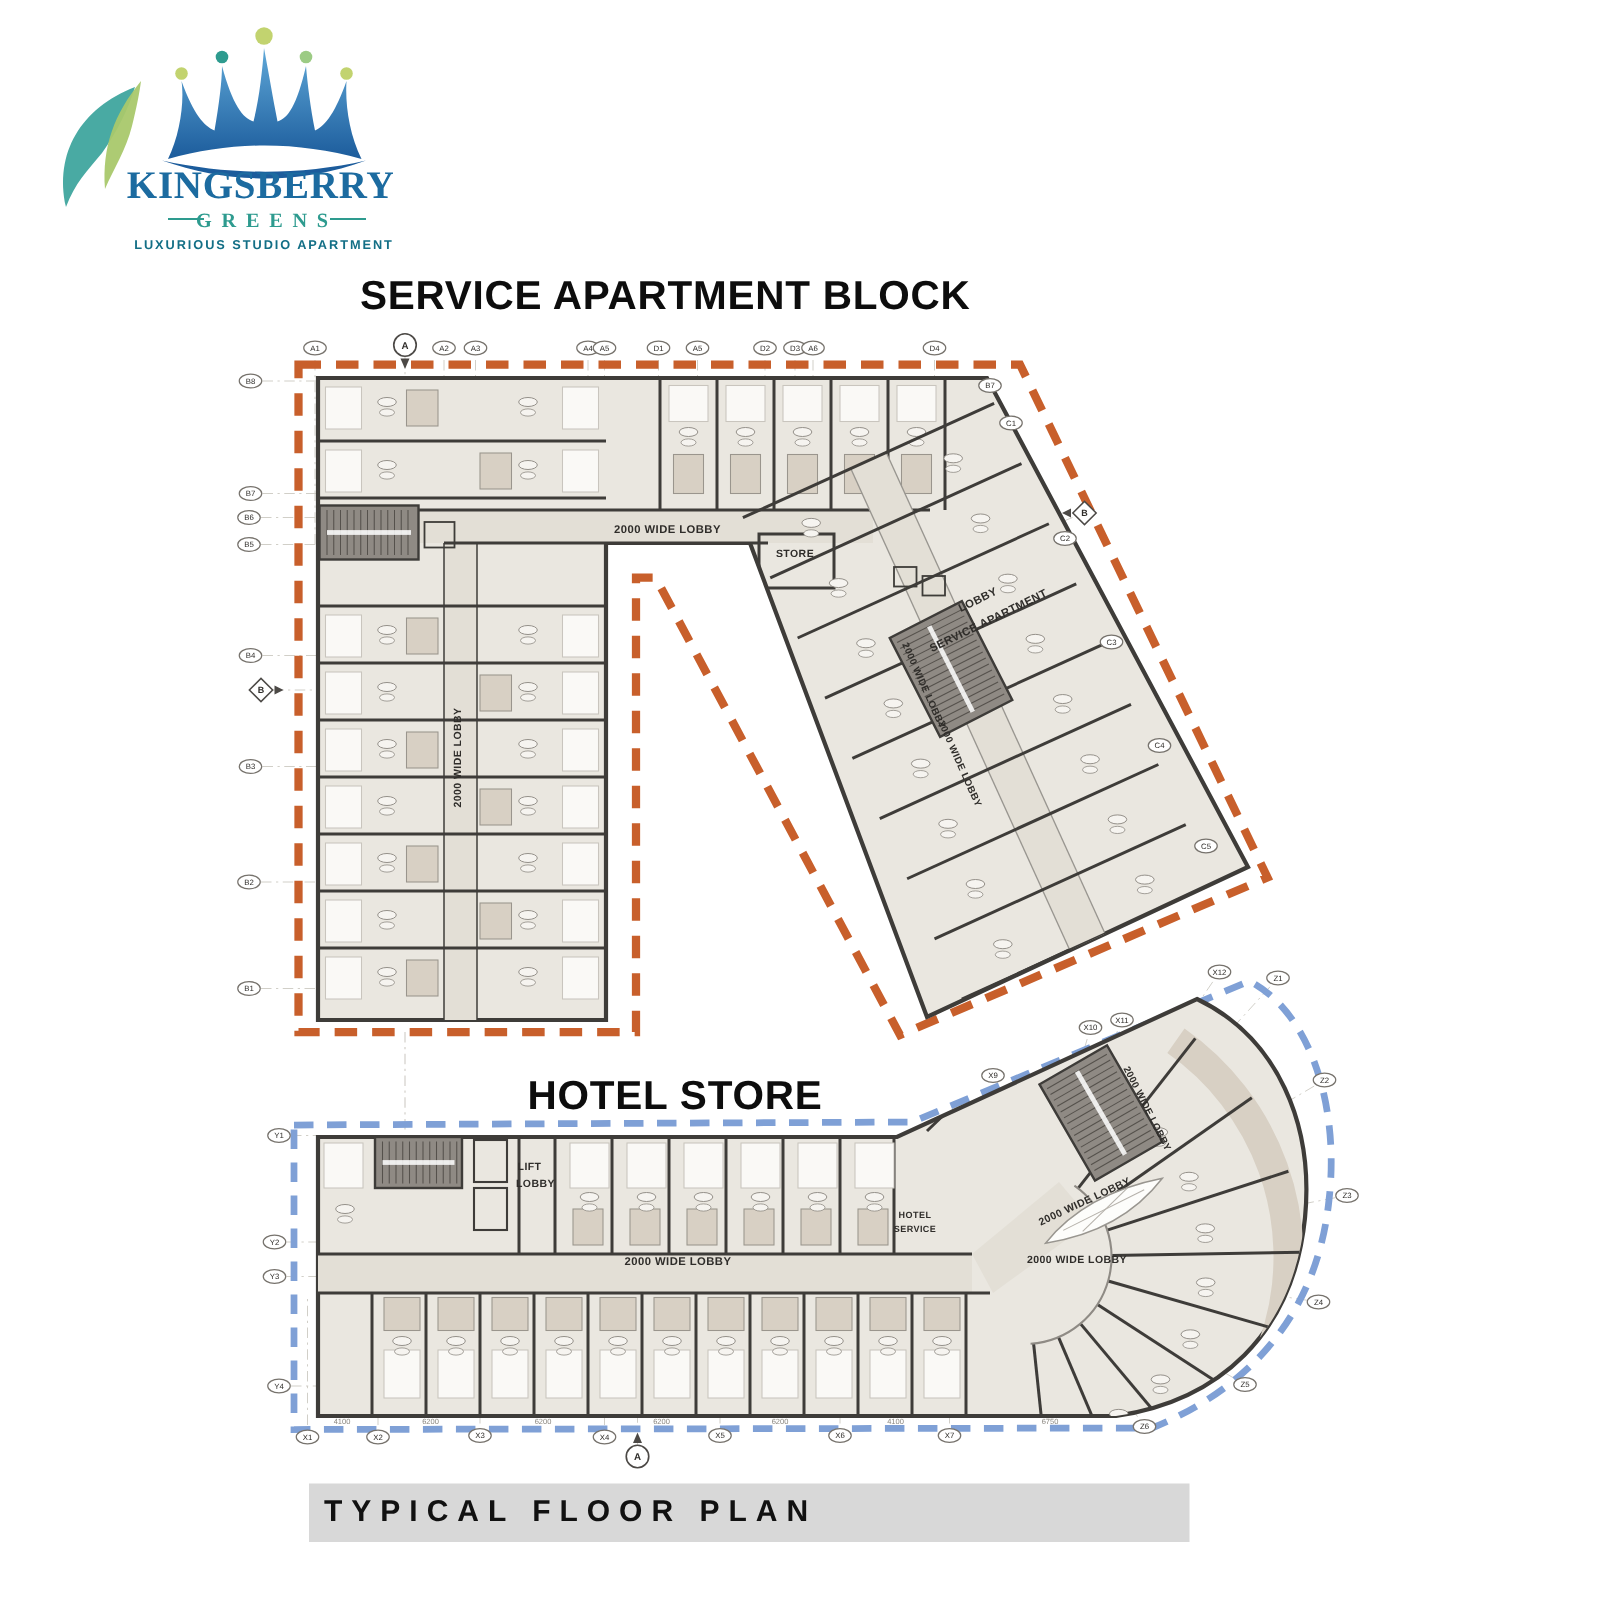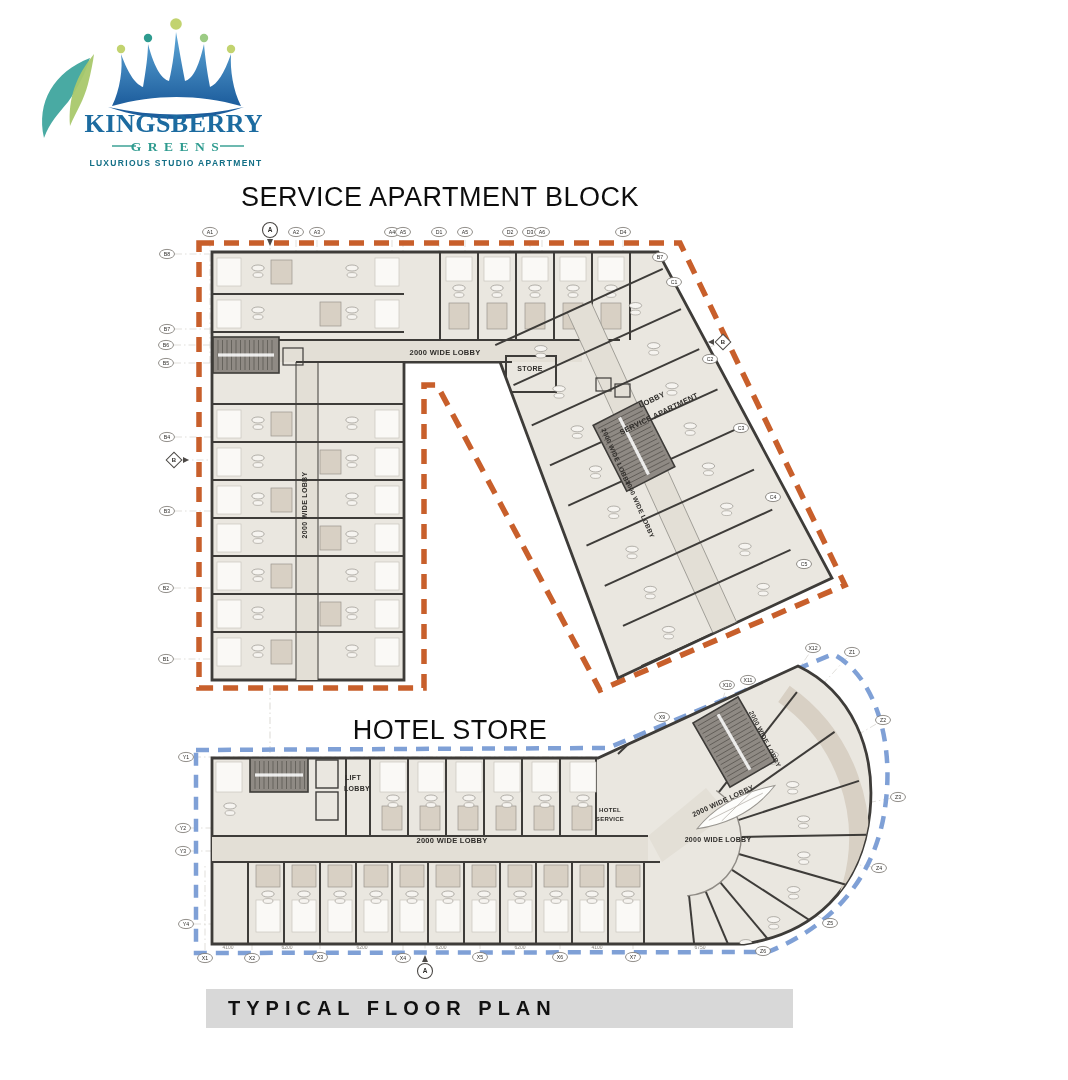--- a/index.html
+++ b/index.html
@@ -1,26 +1,26 @@
 <!DOCTYPE html>
 <html><head>
 <meta charset="utf-8">
 <style>
   html,body{margin:0;padding:0;background:#ffffff;}
   #page{position:relative;width:1068px;height:1080px;background:#fff;overflow:hidden;
         font-family:"Liberation Sans",sans-serif;}
   #plan{position:absolute;left:0;top:0;}
-  .block-title{position:absolute;font-weight:normal;color:#0d0d0d;font-size:27px;
+  .block-title{position:absolute;font-weight:bold;color:#0d0d0d;font-size:27px;
                letter-spacing:0.5px;text-align:center;white-space:nowrap;
                font-family:"Liberation Sans",sans-serif;}
   #service-title{left:240px;top:182px;width:400px;}
   #hotel-title{left:330px;top:715px;width:240px;}
   #caption-banner{position:absolute;left:206px;top:989px;width:587px;height:39px;
                   background:#d8d8d8;}
-  #caption-banner span{display:block;padding-left:22px;line-height:39px;font-size:20px;
+  #caption-banner span{display:block;padding-left:10px;line-height:39px;font-size:20px;
                   font-weight:bold;letter-spacing:6px;color:#111;}
   #logo{position:absolute;left:24px;top:10px;width:238px;height:162px;}
   .serif{font-family:"Liberation Serif",serif;}
 </style>
 </head>
 <body>
 
 <div id="page">
 
   <svg id="plan" width="1068" height="1080" viewBox="0 0 1068 1080">

